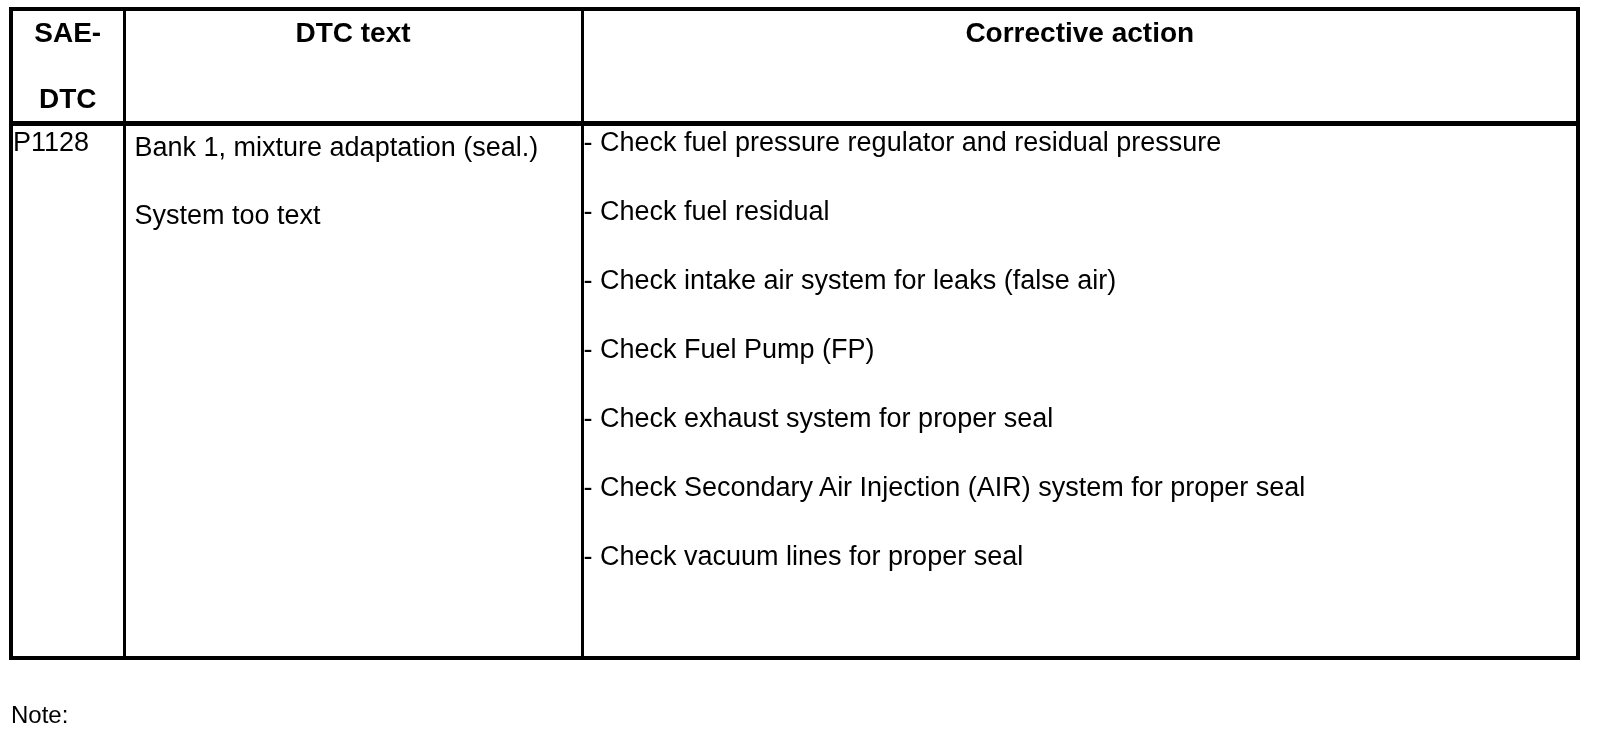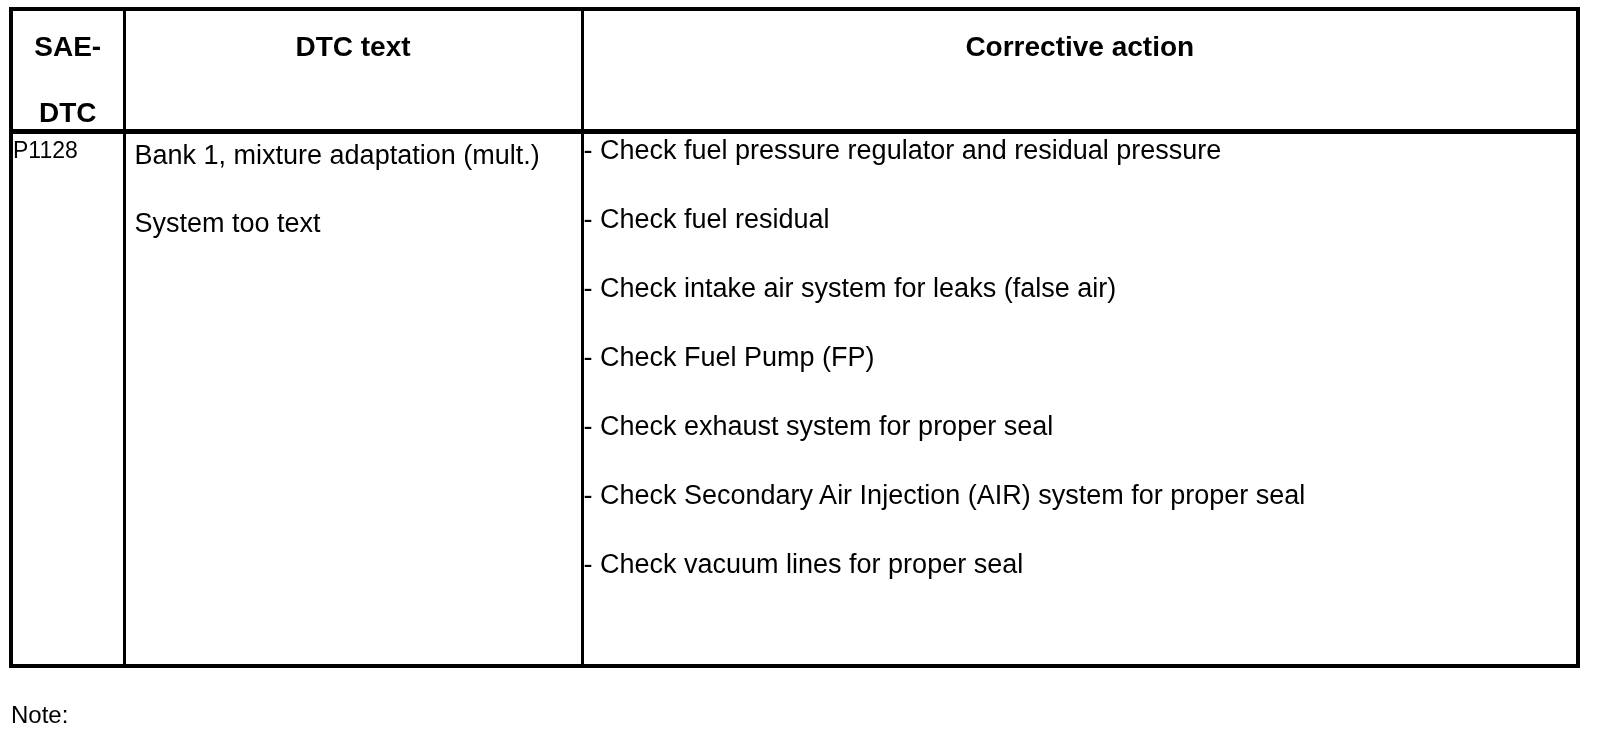--- a/index.html
+++ b/index.html
@@ -34,24 +34,24 @@
     padding: 0;
     background: #ffffff;
   }
   table.dtc-table th {
     border-bottom-width: 5px;
     font-weight: bold;
     font-size: 28px;
     text-align: center;
     height: 110px;
   }
-  .hdr-line { line-height: 32px; margin-top: 20px; }
+  .hdr-line { line-height: 32px; margin-top: 6px; }
   .hdr-line2 { line-height: 32px; margin-top: 34px; }
   td.cell-code {
-    font-size: 23px;
+    font-size: 27px;
     padding: 3px 0 0 10px;
     line-height: 32px;
     height: 530px;
   }
   td.cell-dtc-text { font-size: 27px; }
   .dtc-line1 { line-height: 32px; margin: 5px 0 0 9px; }
   .dtc-line2 { line-height: 32px; margin: 36px 0 0 9px; }
   td.cell-actions { font-size: 27px; padding: 20px 20px 0 14px; }
   .ca-item { line-height: 32px; margin-bottom: 37px; }
   .ca-item:first-child { }
@@ -97,21 +97,21 @@
           <div class="hdr-line">Corrective action</div>
         </th>
       </tr>
     </thead>
     <tbody>
       <tr>
         <td class="cell-code">
           <span>P1128</span>
         </td>
         <td class="cell-dtc-text">
-          <div class="dtc-line1">Bank 1, mixture adaptation (mult.)</div>
+          <div class="dtc-line1">Bank 1, mixture adaptation (seal.)</div>
           <div class="dtc-line2">System too text</div>
         </td>
         <td class="cell-actions">
           <div class="ca-item">- Check fuel pressure regulator and residual pressure</div>
           <div class="ca-item">- Check fuel residual</div>
           <div class="ca-item">- Check intake air system for leaks (false air)</div>
           <div class="ca-item">- Check Fuel Pump (FP)</div>
           <div class="ca-item">- Check exhaust system for proper seal</div>
           <div class="ca-item">- Check Secondary Air Injection (AIR) system for proper seal</div>
           <div class="ca-item">- Check vacuum lines for proper seal</div>

